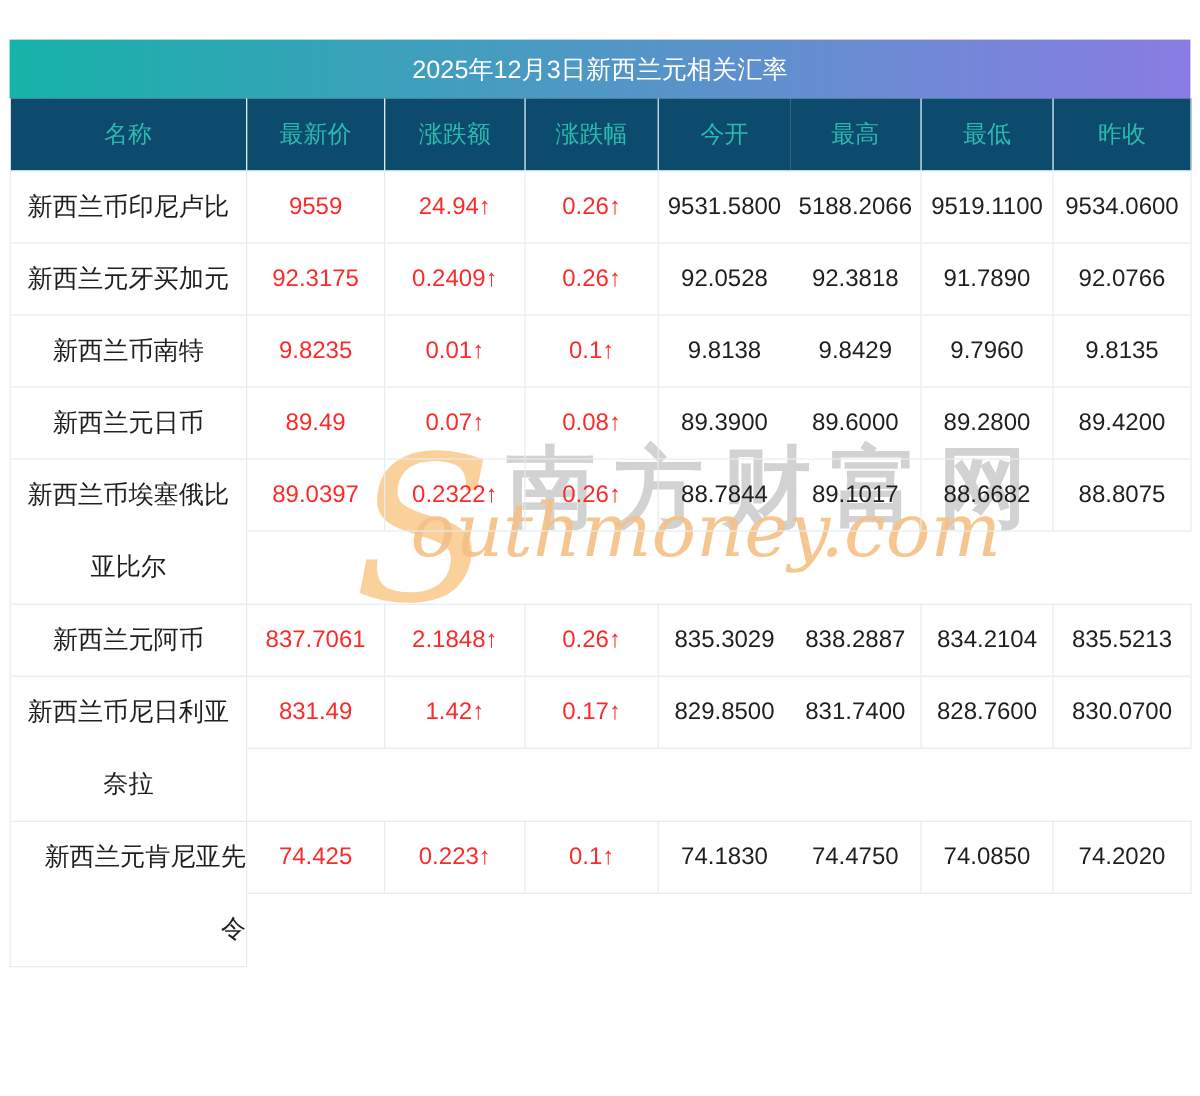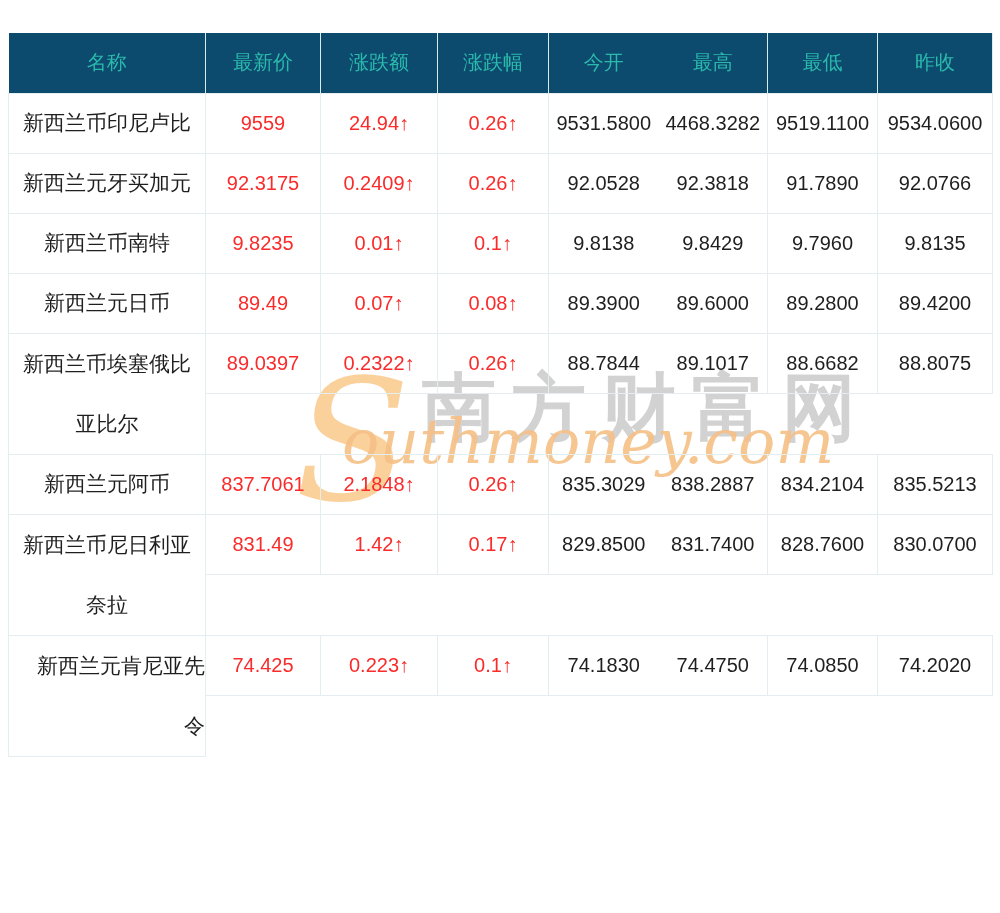--- a/index.html
+++ b/index.html
@@ -68,20 +68,21 @@
 </head>
 <body>
 
 <div class="watermark">
   <span class="wm-s">S</span>
   <span class="wm-cn">南方财富网</span>
   <span class="wm-en">outhmoney.com</span>
 </div>
 
 <div class="wrap">
+  <div class="titlebar">2025年12月3日新西兰元相关汇率</div>
 
   <table>
     <colgroup>
       <col style="width:197px">
         <col style="width:115px">
         <col style="width:117px">
         <col style="width:111px">
       <col style="width:110px">
         <col style="width:109px">
         <col style="width:110px">
@@ -99,21 +100,21 @@
         <th class="vr">昨收</th>
       </tr>
     </thead>
     <tbody>
       <tr>
         <td class="name">新西兰币印尼卢比</td>
         <td class="red vr">9559</td>
         <td class="red vr">24.94↑</td>
         <td class="red vr">0.26↑</td>
         <td>9531.5800</td>
-        <td class="vr">4468.3282</td>
+        <td class="vr">5188.2066</td>
         <td class="vr">9519.1100</td>
         <td class="vr">9534.0600</td>
       </tr>
       <tr>
         <td class="name">新西兰元牙买加元</td>
         <td class="red vr">92.3175</td>
         <td class="red vr">0.2409↑</td>
         <td class="red vr">0.26↑</td>
         <td>92.0528</td>
         <td class="vr">92.3818</td>

